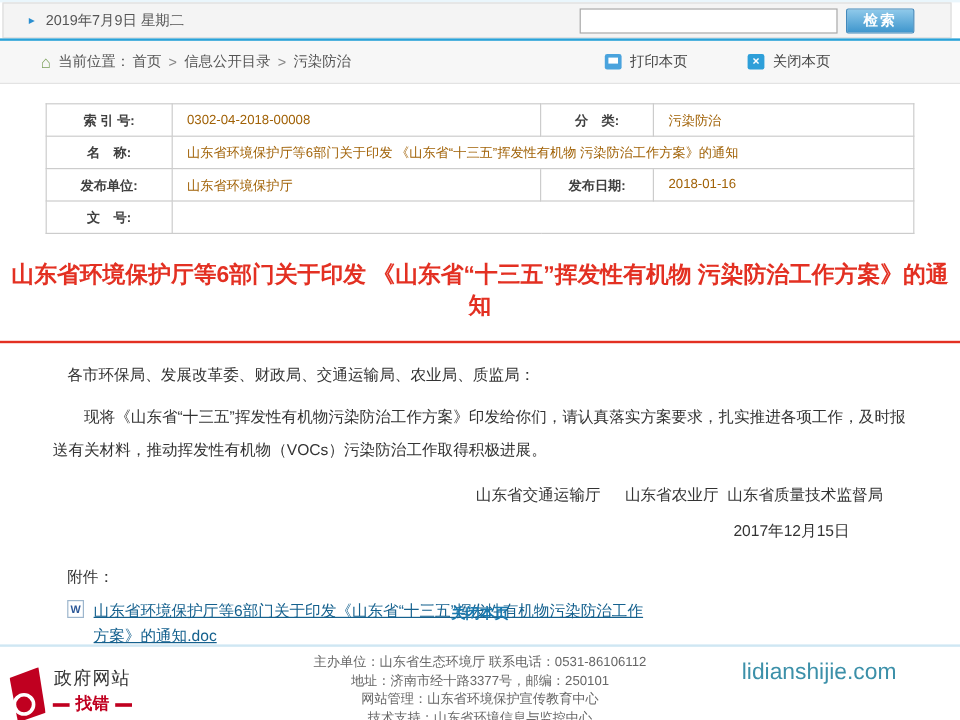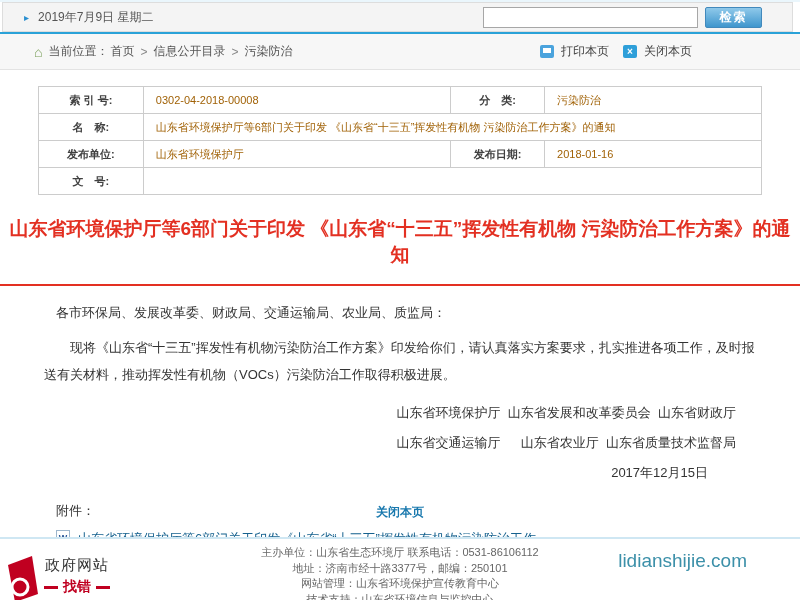--- a/index.html
+++ b/index.html
@@ -20,21 +20,21 @@
     background:linear-gradient(#8fc9ea,#3f96cd); color:#fff; font-weight:bold; font-size:12px;
     letter-spacing:2px; cursor:pointer; }
 
   
   .crumbbar { border-top:2px solid #2aa2d8; border-bottom:1px solid #e3e3e3; background:#f7f7f7;
     height:38px; display:flex; align-items:center; font-size:12px; color:#555; }
   .crumbs { display:flex; align-items:center; padding-left:34px; }
   .home-icon { color:#7ba05b; font-size:14px; margin-right:6px; }
   .crumbs a { color:#555; text-decoration:none; margin:0 2px; cursor:pointer; }
   .crumb-sep { margin:0 4px; color:#888; }
-  .page-actions { margin-left:auto; margin-right:108px; display:flex; align-items:flex-start; gap:14px; }
+  .page-actions { margin-left:auto; margin-right:108px; display:flex; align-items:flex-start; gap:50px; }
   .action { display:flex; align-items:center; gap:7px; }
   .action a { color:#444; text-decoration:none; cursor:pointer; }
   .print-icon { width:14px; height:13px; background:#4aa3dd; border-radius:2px; position:relative; }
   .print-icon::after { content:""; position:absolute; left:3px; top:3px; width:8px; height:5px;
     background:#fff; }
   .closex-icon { width:14px; height:13px; background:#2e9fd9; border-radius:2px; color:#fff;
     font-size:10px; line-height:13px; text-align:center; font-weight:bold; }
 
   
   .info-table { width:724px; margin:16px auto 0 38px; border-collapse:collapse; table-layout:fixed; }
@@ -145,21 +145,20 @@
   </tbody>
     </table>
 
   <div class="doc-title">山东省环境保护厅等6部门关于印发 《山东省“十三五”挥发性有机物 污染防治工作方案》的通知</div>
   <div class="red-line"></div>
 
   <div class="article-body">
     <div class="salutation">各市环保局、发展改革委、财政局、交通运输局、农业局、质监局：</div>
     <div class="paragraph">现将《山东省“十三五”挥发性有机物污染防治工作方案》印发给你们，请认真落实方案要求，扎实推进各项工作，及时报送有关材料，推动挥发性有机物（VOCs）污染防治工作取得积极进展。</div>
     <div class="sig-block">
-      <div class="sig-line">山东省环境保护厅  山东省发展和改革委员会  山东省财政厅</div>
       <div class="sig-line">山东省交通运输厅　  山东省农业厅  山东省质量技术监督局</div>
       <div class="sig-line date-line">2017年12月15日</div>
     </div>
     <div class="attach-label">附件：</div>
     <div class="attach-row">
       <span class="doc-icon">W</span>
       <a class="attach-link">山东省环境保护厅等6部门关于印发《山东省“十三五”挥发性有机物污染防治工作方案》的通知.doc</a>
     </div>
   </div>
 

